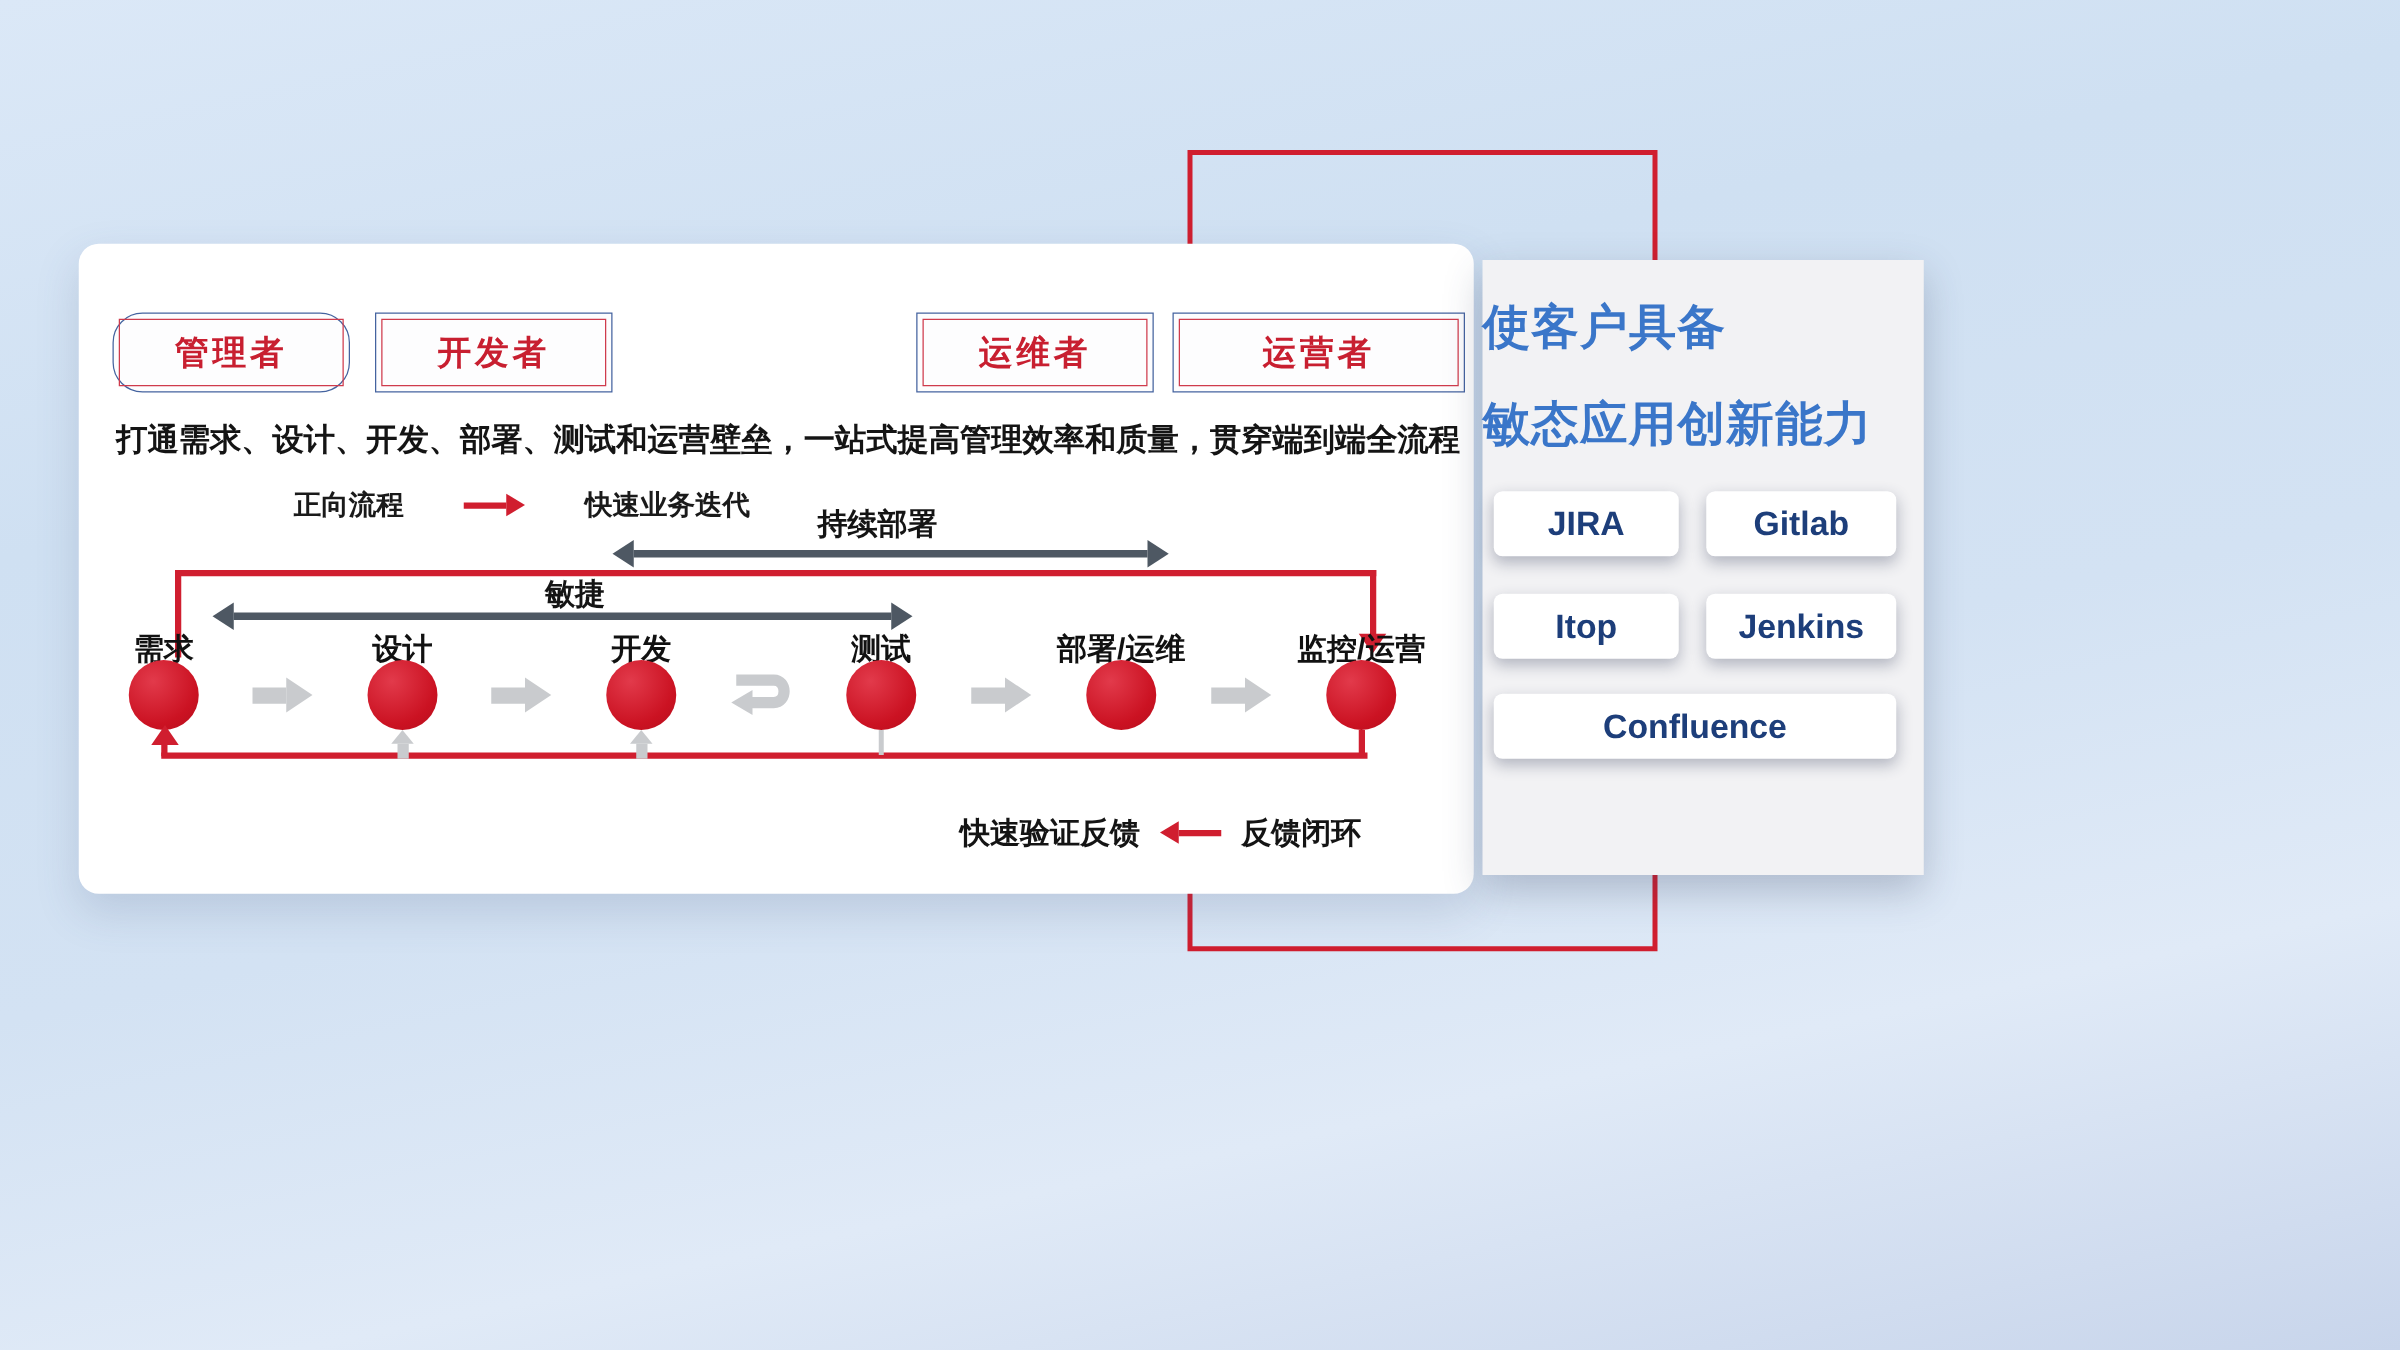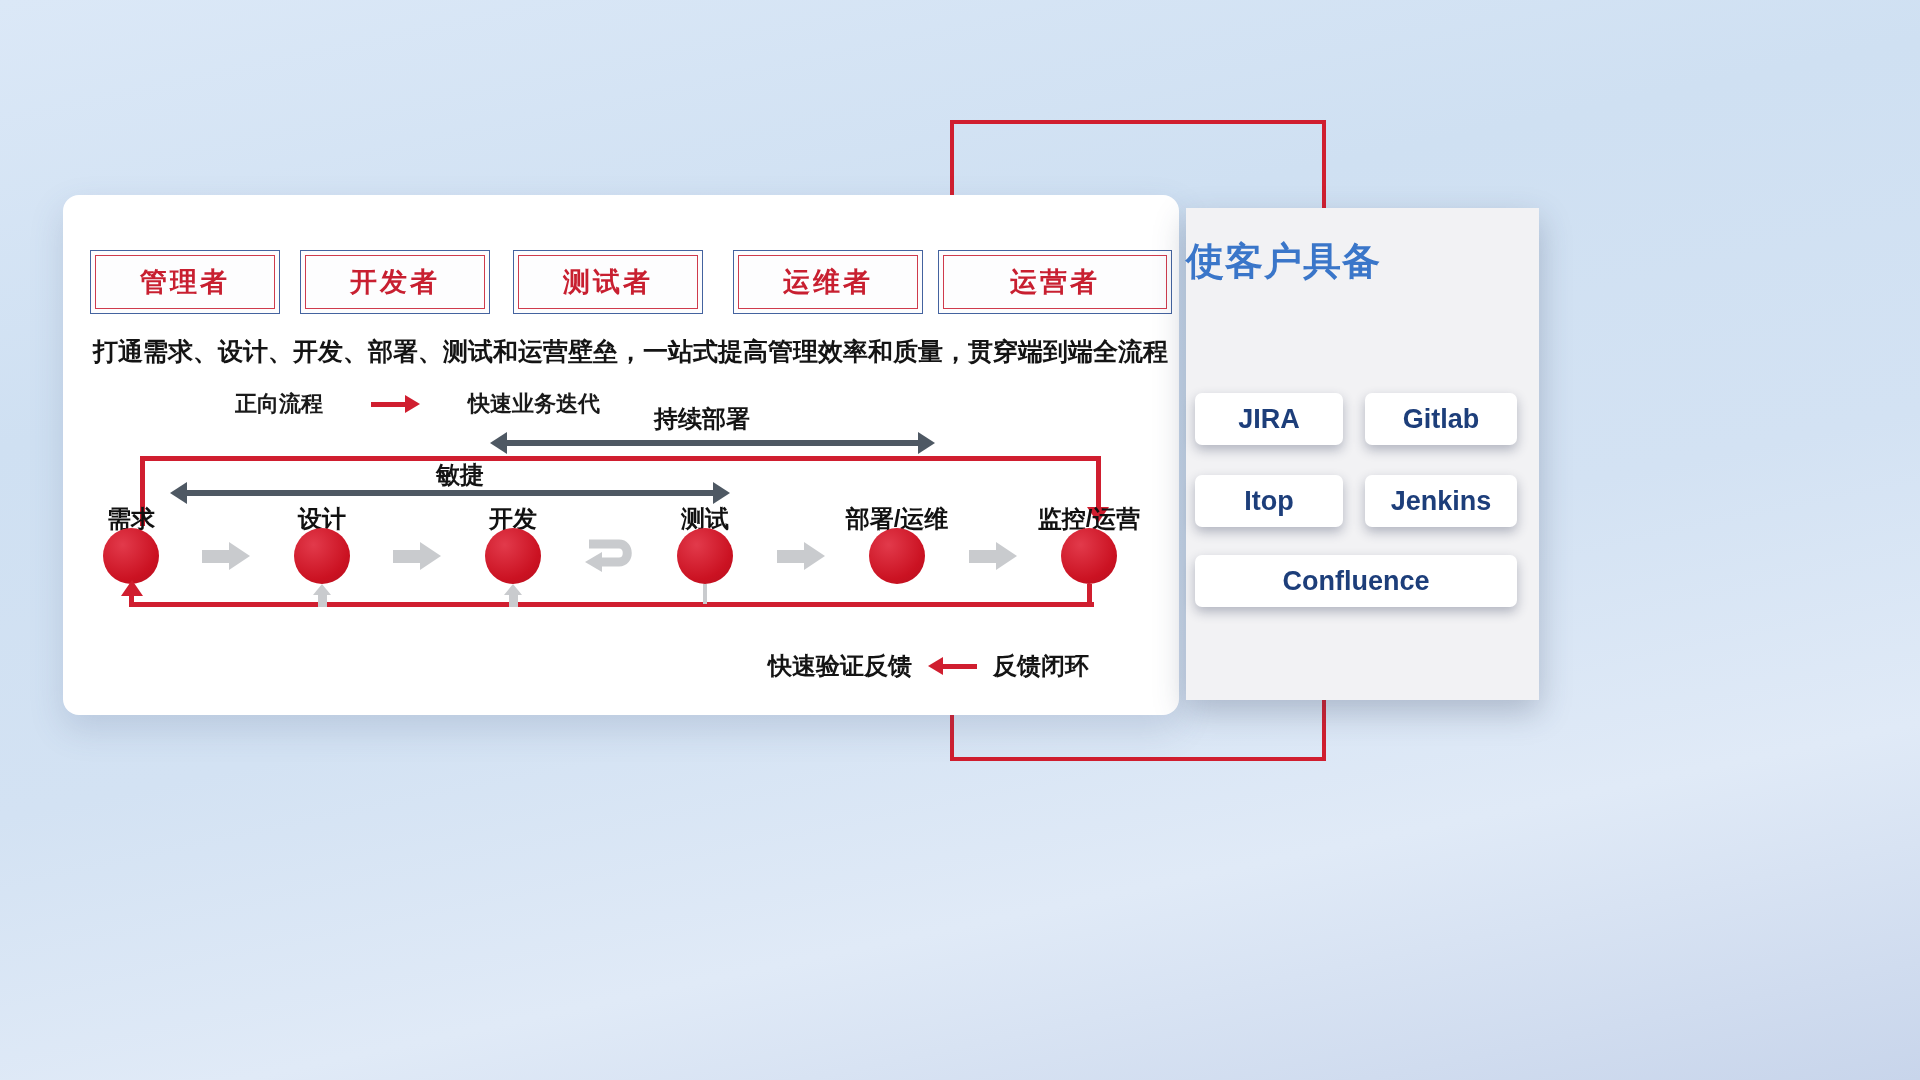--- a/index.html
+++ b/index.html
@@ -79,28 +79,25 @@
 </style>
 </head>
 <body>
 
 <div class="stage">
 
   <div class="red-frame"></div>
 
   <div class="card">
 
-    <div class="role" style="left:27px;width:190px;">
+    <div class="role" style="left:27px;width:190px;border-radius:24px;">
       <div class="role-inner">管理者</div>
     </div>
     <div class="role" style="left:237px;width:190px;">
       <div class="role-inner">开发者</div>
-    </div>
-    <div class="role" style="left:450px;width:190px;">
-      <div class="role-inner">测试者</div>
     </div>
     <div class="role" style="left:670px;width:190px;">
       <div class="role-inner">运维者</div>
     </div>
     <div class="role" style="left:875px;width:234px;">
       <div class="role-inner">运营者</div>
     </div>
 
     <div class="headline">打通需求、设计、开发、部署、测试和运营壁垒，一站式提高管理效率和质量，贯穿端到端全流程</div>
 
@@ -189,20 +186,21 @@
           <span class="head"></span>
           <span class="shaft"></span>
         </span>
       <span class="feedback-text">反馈闭环</span>
     </div>
 
   </div>
 
   <div class="panel">
     <div class="ptitle" style="top:28px;">使客户具备</div>
+    <div class="ptitle" style="top:106px;">敏态应用创新能力</div>
 
     <div class="tool" style="left:9px;top:185px;width:148px;">JIRA</div>
     <div class="tool" style="left:179px;top:185px;width:152px;">Gitlab</div>
     <div class="tool" style="left:9px;top:267px;width:148px;">Itop</div>
     <div class="tool" style="left:179px;top:267px;width:152px;">Jenkins</div>
     <div class="tool" style="left:9px;top:347px;width:322px;">Confluence</div>
   </div>
 
 </div>
 

